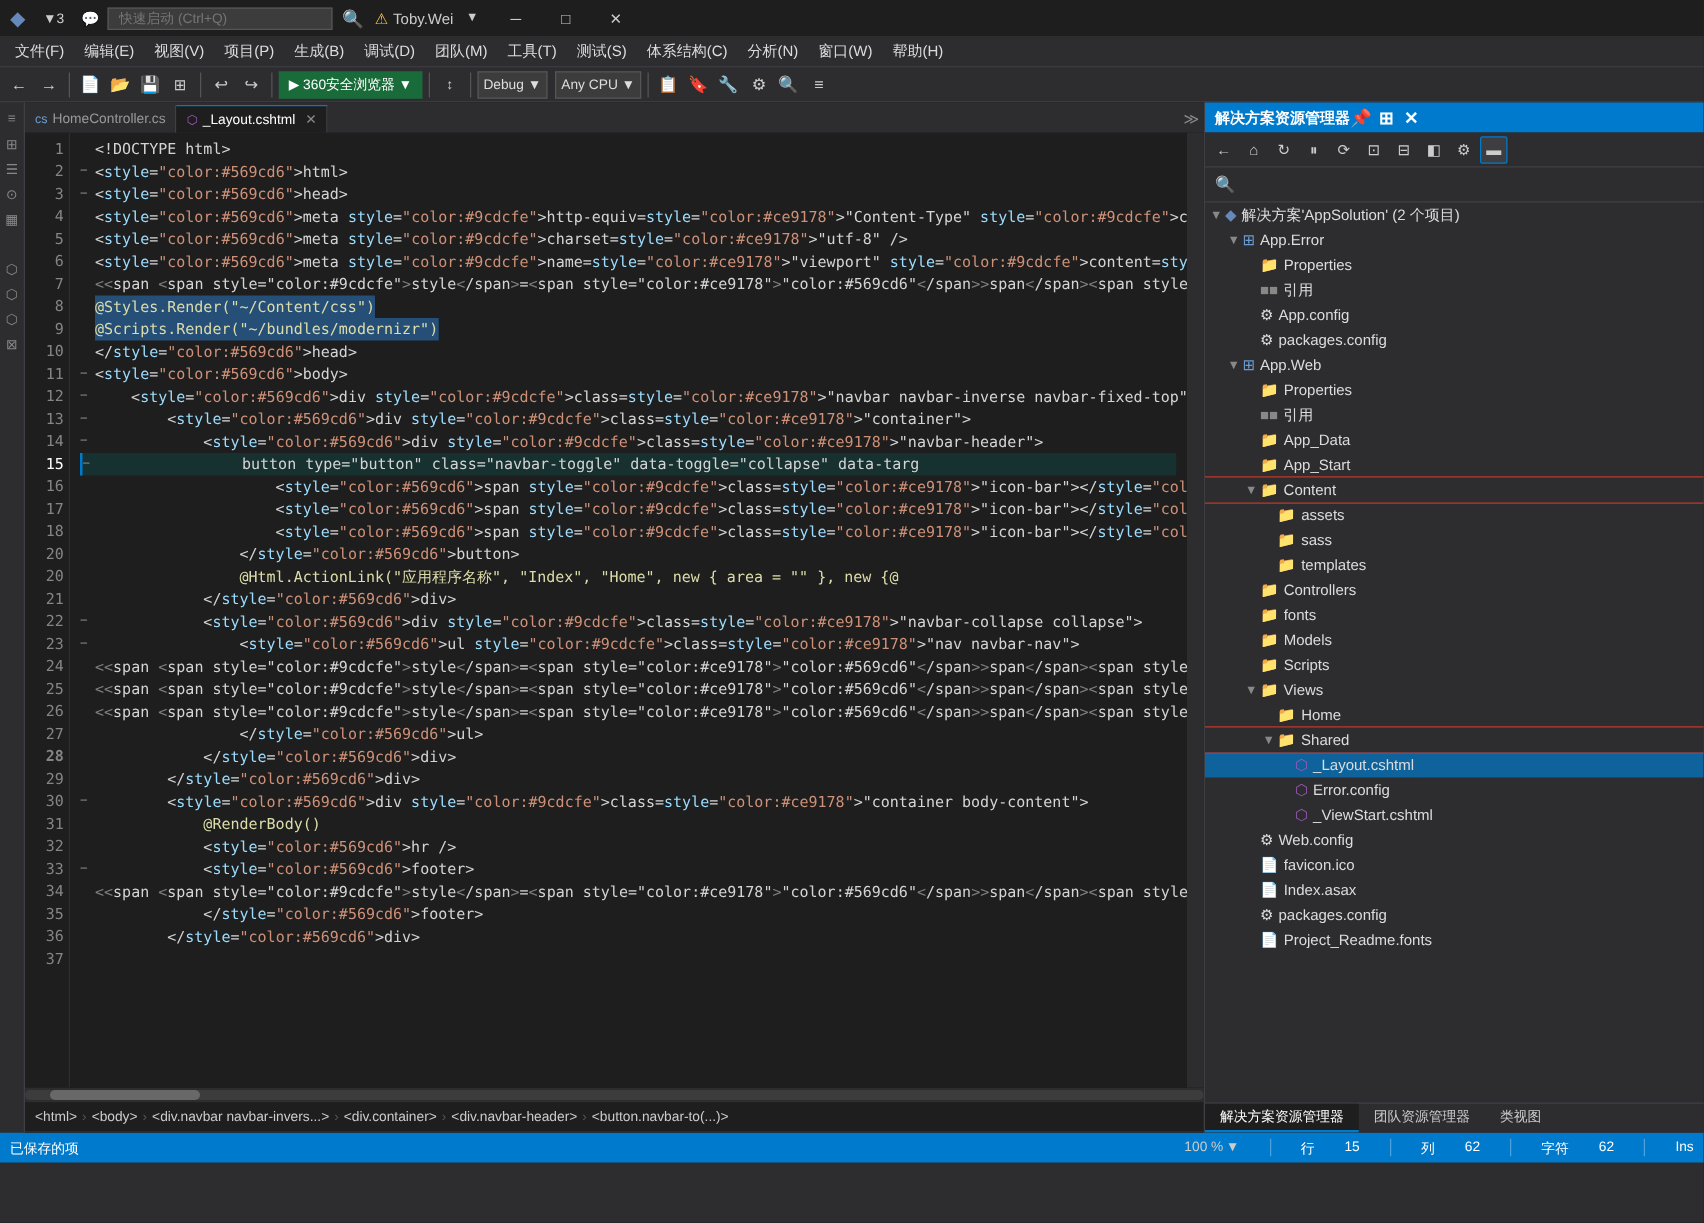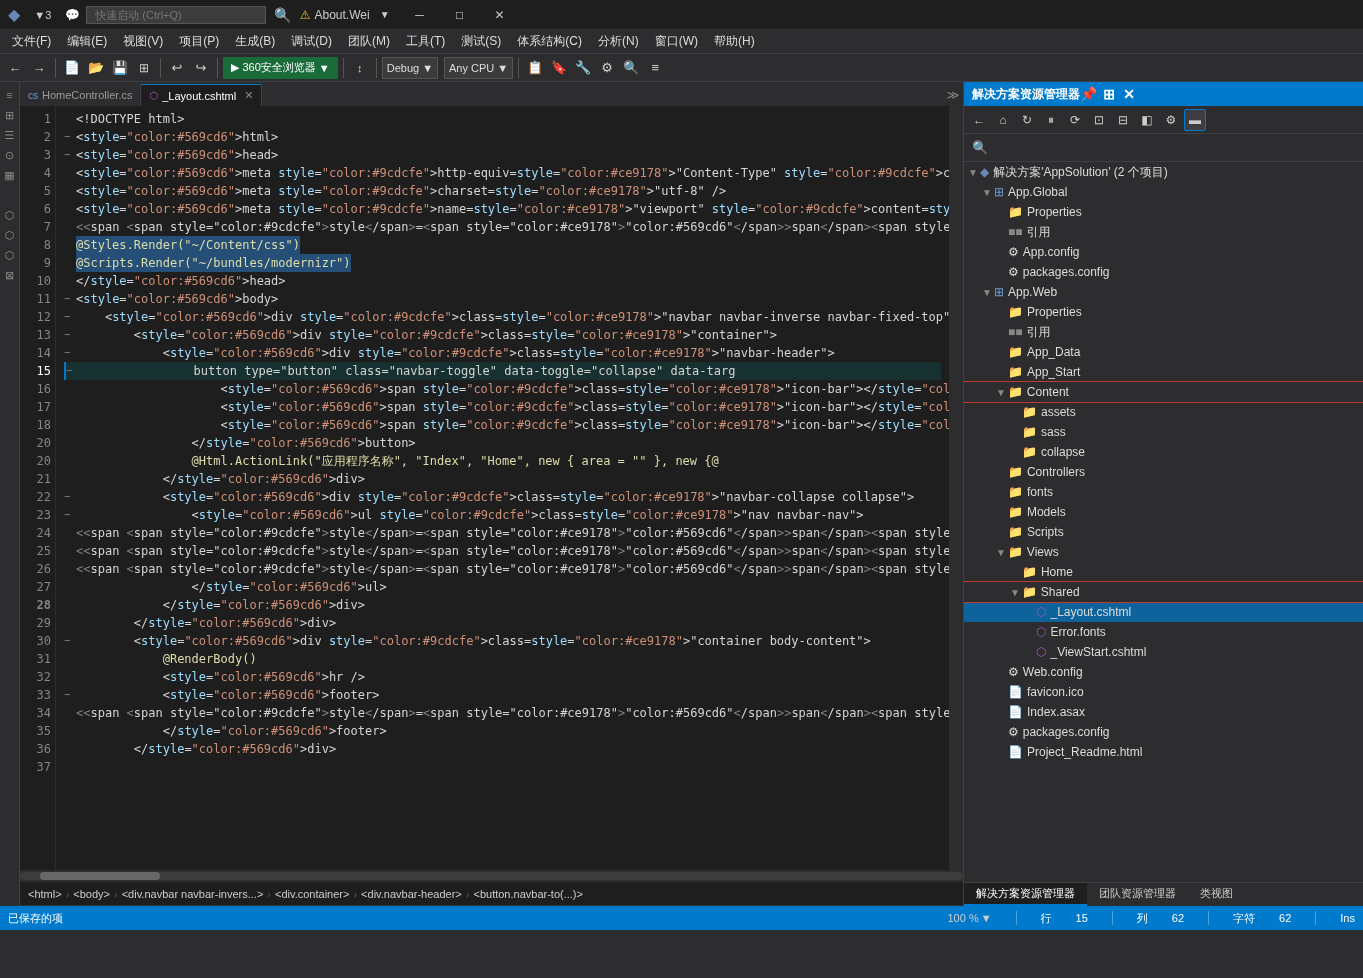--- a/index.html
+++ b/index.html
@@ -299,21 +299,21 @@
 </head>
 <body>
 
 <div id="titlebar">
   <span style="color:#68b;margin-right:6px;font-size:16px;">◆</span>
   <span style="margin:0 8px;font-size:11px;">▼3</span>
   <span style="margin:0 6px;">💬</span>
   <input type="text" style="background: rgb(60, 60, 60); border: 1px solid rgb(85, 85, 85); color: rgb(221, 221, 221); padding: 2px 8px; font-size: 11px; width: 180px;" placeholder="快速启动 (Ctrl+Q)">
   <span style="margin:0 8px;font-size:14px;">🔍</span>
   <span style="color:#f0c040;margin-right:4px;">⚠</span>
-  <span style="margin-right:10px;font-size:12px;">About.Wei</span>
+  <span style="margin-right:10px;font-size:12px;">Toby.Wei</span>
   <span style="margin-right:10px;font-size:10px;">▼</span>
   <span style="width:40px;height:30px;display:flex;align-items:center;justify-content:center;cursor:pointer;font-size:12px;">─</span>
   <span style="width:40px;height:30px;display:flex;align-items:center;justify-content:center;cursor:pointer;font-size:12px;">□</span>
   <span style="width:40px;height:30px;display:flex;align-items:center;justify-content:center;cursor:pointer;font-size:12px;">✕</span>
 </div>
 
 <div id="menubar">
     <div class="menu-item">文件(F)</div>
     <div class="menu-item">编辑(E)</div>
     <div class="menu-item">视图(V)</div>
@@ -490,21 +490,21 @@
 
     <div id="se-tree">
         <div class="tree-item" style="padding-left: 4px;">
           <span style="color:#888;font-size:10px;margin-right:2px;">▼</span>
           <span style="color:#68b;margin-right:4px;">◆</span>
           <span>解决方案'AppSolution' (2 个项目)</span>
         </div>
         <div class="tree-item" style="padding-left: 18px;">
           <span style="color:#888;font-size:10px;margin-right:2px;">▼</span>
           <span style="color:#6b9cd4;margin-right:4px;">⊞</span>
-          <span>App.Global</span>
+          <span>App.Error</span>
         </div>
         <div class="tree-item" style="padding-left: 32px;">
           <span style="min-width:12px;display:inline-block;"></span>
           <span style="color:#dcb67a;margin-right:4px;">📁</span>
           <span>Properties</span>
         </div>
         <div class="tree-item" style="padding-left: 32px;">
           <span style="min-width:12px;display:inline-block;"></span>
           <span style="color:#888;margin-right:4px;">■■</span>
           <span>引用</span>
@@ -555,21 +555,21 @@
           <span>assets</span>
         </div>
         <div class="tree-item" style="padding-left: 46px;">
           <span style="min-width:12px;display:inline-block;"></span>
           <span style="color:#dcb67a;margin-right:4px;">📁</span>
           <span>sass</span>
         </div>
         <div class="tree-item" style="padding-left: 46px;">
           <span style="min-width:12px;display:inline-block;"></span>
           <span style="color:#dcb67a;margin-right:4px;">📁</span>
-          <span>collapse</span>
+          <span>templates</span>
         </div>
         <div class="tree-item" style="padding-left: 32px;">
           <span style="min-width:12px;display:inline-block;"></span>
           <span style="color:#dcb67a;margin-right:4px;">📁</span>
           <span>Controllers</span>
         </div>
         <div class="tree-item" style="padding-left: 32px;">
           <span style="min-width:12px;display:inline-block;"></span>
           <span style="color:#dcb67a;margin-right:4px;">📁</span>
           <span>fonts</span>
@@ -600,21 +600,21 @@
           <span>Shared</span>
         </div>
         <div class="tree-item selected" style="padding-left: 60px; background: rgb(14, 99, 156);">
           <span style="min-width:12px;display:inline-block;"></span>
           <span style="color:#9b59b6;margin-right:4px;">⬡</span>
           <span>_Layout.cshtml</span>
         </div>
         <div class="tree-item" style="padding-left: 60px;">
           <span style="min-width:12px;display:inline-block;"></span>
           <span style="color:#9b59b6;margin-right:4px;">⬡</span>
-          <span>Error.fonts</span>
+          <span>Error.config</span>
         </div>
         <div class="tree-item" style="padding-left: 60px;">
           <span style="min-width:12px;display:inline-block;"></span>
           <span style="color:#9b59b6;margin-right:4px;">⬡</span>
           <span>_ViewStart.cshtml</span>
         </div>
         <div class="tree-item" style="padding-left: 32px;">
           <span style="min-width:12px;display:inline-block;"></span>
           <span style="color:#dcdcdc;margin-right:4px;">⚙</span>
           <span>Web.config</span>
@@ -630,21 +630,21 @@
           <span>Index.asax</span>
         </div>
         <div class="tree-item" style="padding-left: 32px;">
           <span style="min-width:12px;display:inline-block;"></span>
           <span style="color:#dcdcdc;margin-right:4px;">⚙</span>
           <span>packages.config</span>
         </div>
         <div class="tree-item" style="padding-left: 32px;">
           <span style="min-width:12px;display:inline-block;"></span>
           <span style="color:#ccc;margin-right:4px;">📄</span>
-          <span>Project_Readme.html</span>
+          <span>Project_Readme.fonts</span>
         </div>
       </div>
 
     <div id="se-bottom-tabs">
     <div class="se-bottom-tab active">解决方案资源管理器</div>
         <div class="se-bottom-tab">团队资源管理器</div>
         <div class="se-bottom-tab">类视图</div>
       </div>
   </div>
 </div>

